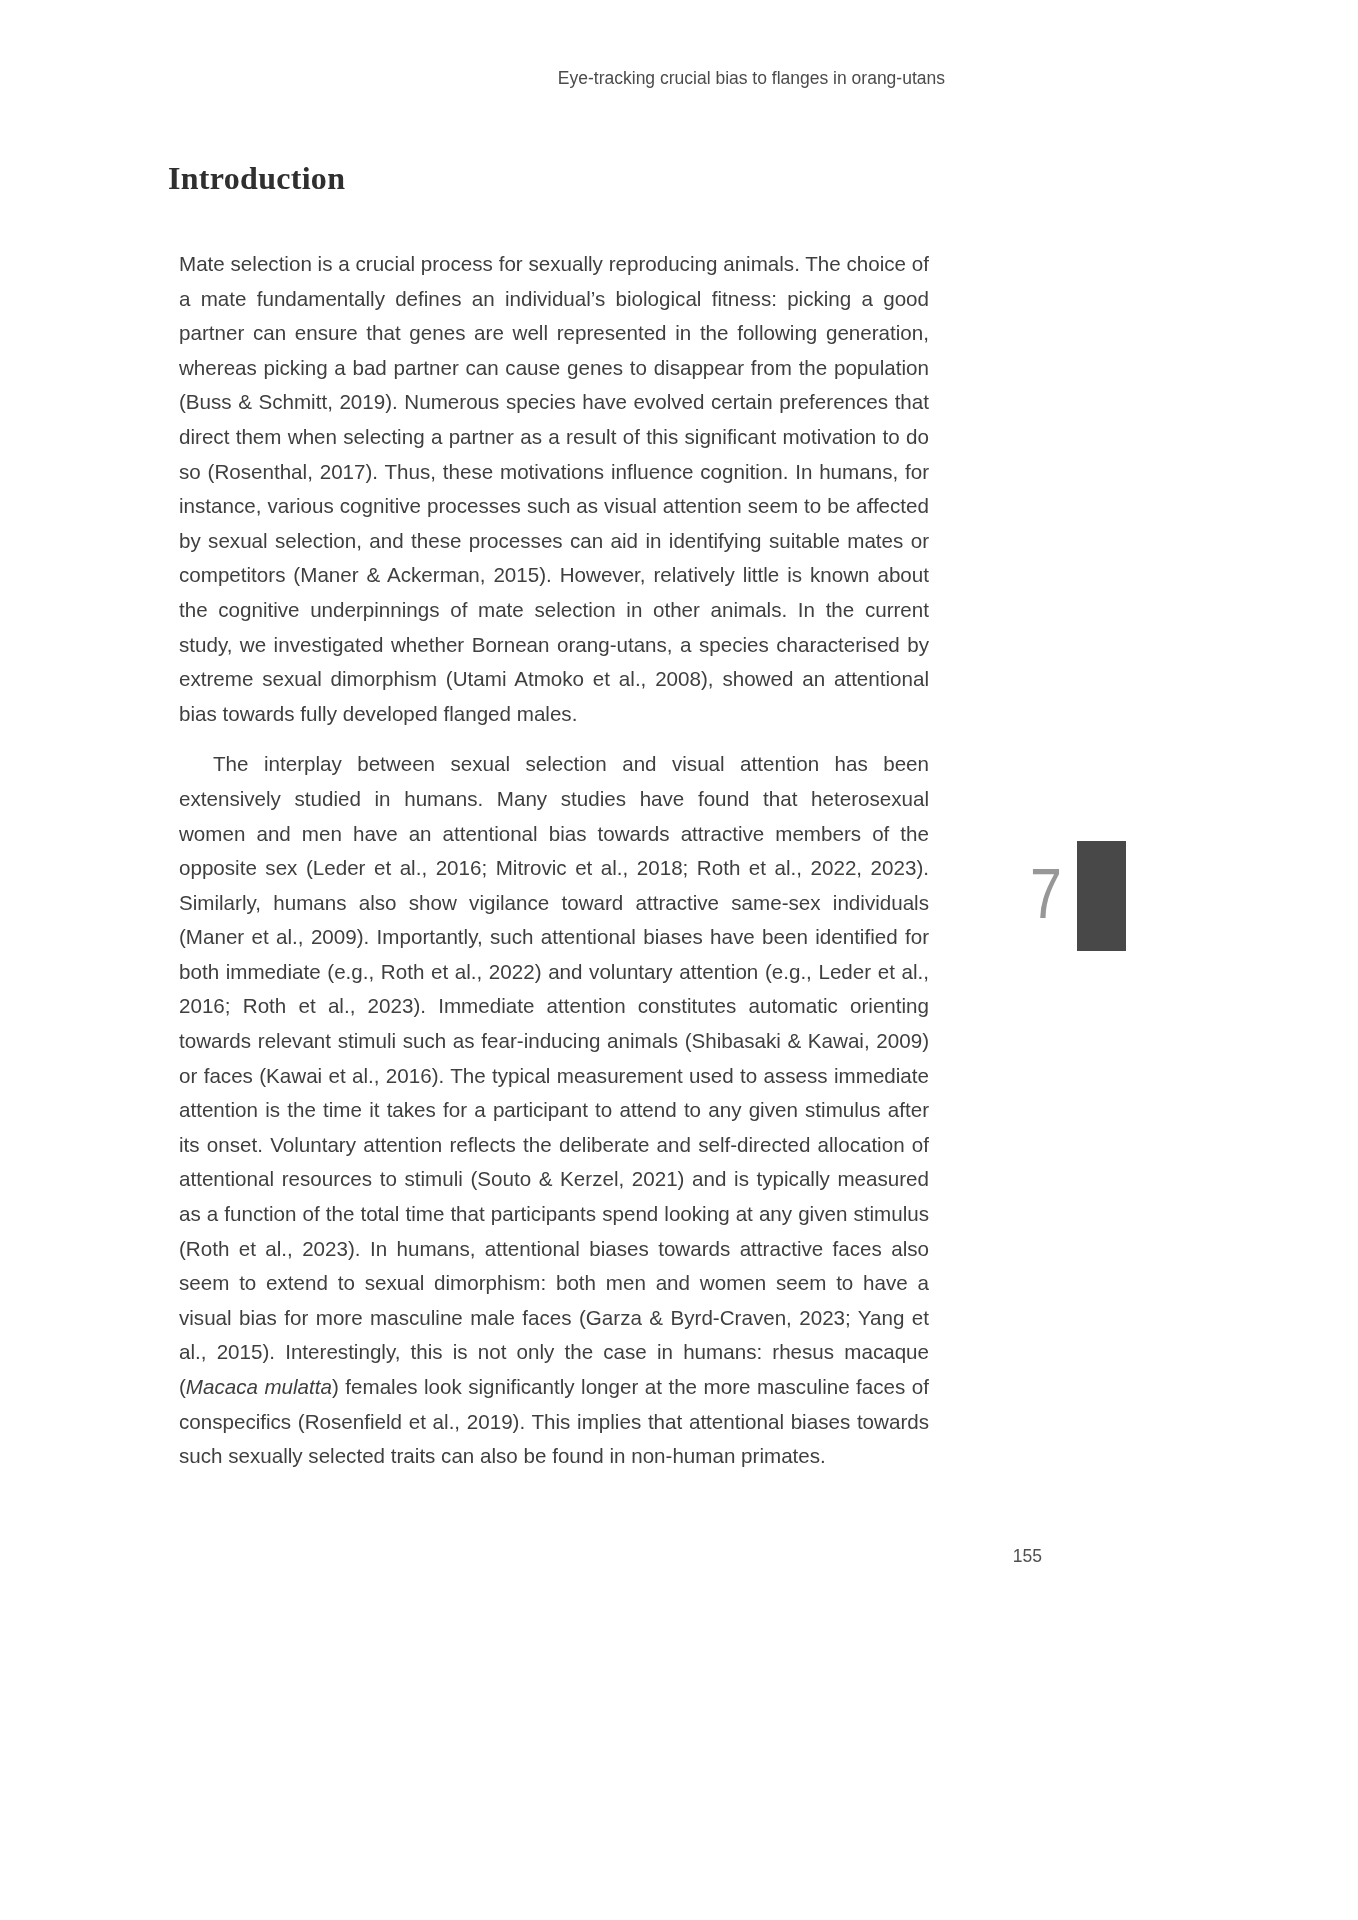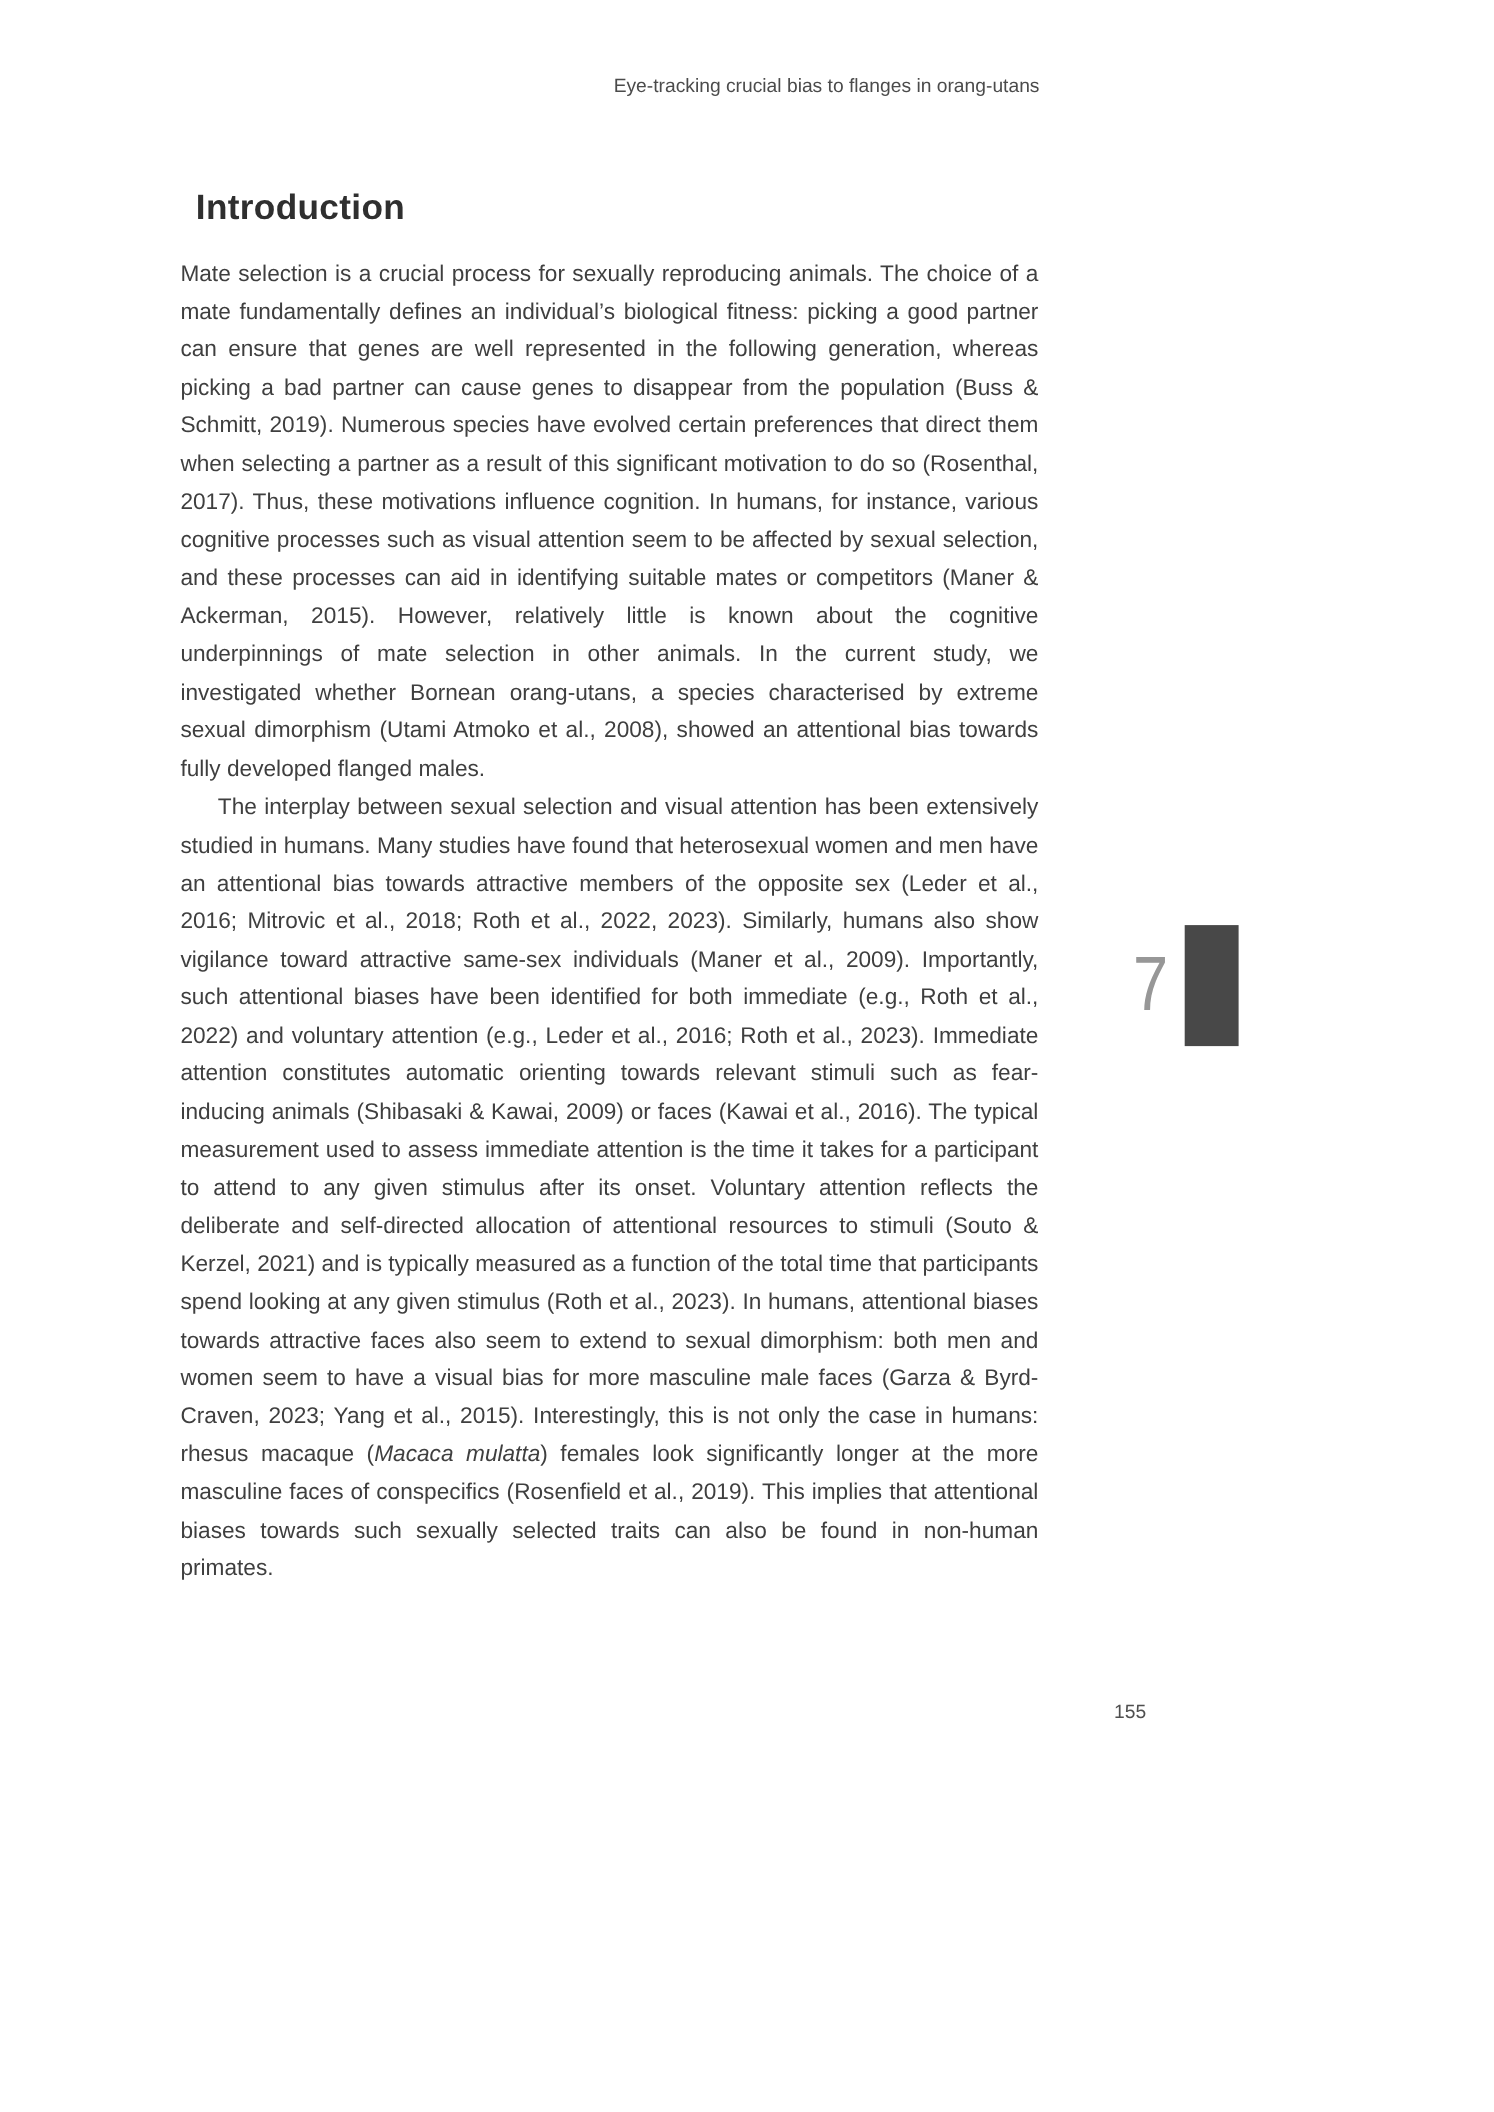--- a/index.html
+++ b/index.html
@@ -20,34 +20,34 @@
     overflow:hidden;
   }
   .running-head{
     position:absolute;top:67px;left:163px;width:782px;
     text-align:right;
     font-size:17.5px;line-height:22px;
     color:var(--running-head);
   }
   .section-title{
     position:absolute;top:152px;left:162px;
-    font-family:Liberation Sans, sans-serif;
+    font-family:Liberation Serif, serif;
     font-weight:700;
     font-size:32px;line-height:40px;
     color:var(--heading);
     letter-spacing:0.3px;
-    margin:16px;
+    margin:6px;
   }
   .body-text{
     position:absolute;top:231px;left:163px;width:782px;
     font-size:20.6px;line-height:34.6px;
     color:var(--body-text);
     text-align:justify;
   }
-  .body-text p{margin:1px;}
+  .body-text p{margin:16px;}
   .body-text p.indent{text-indent:34px;}
   .body-text em{}
   .chapter-number{
     position:absolute;top:856px;left:1030px;
     font-size:70px;line-height:76px;
     font-weight:400;
     color:var(--chapter-number);
     transform:scaleX(0.82);
     transform-origin:left top;
   }

